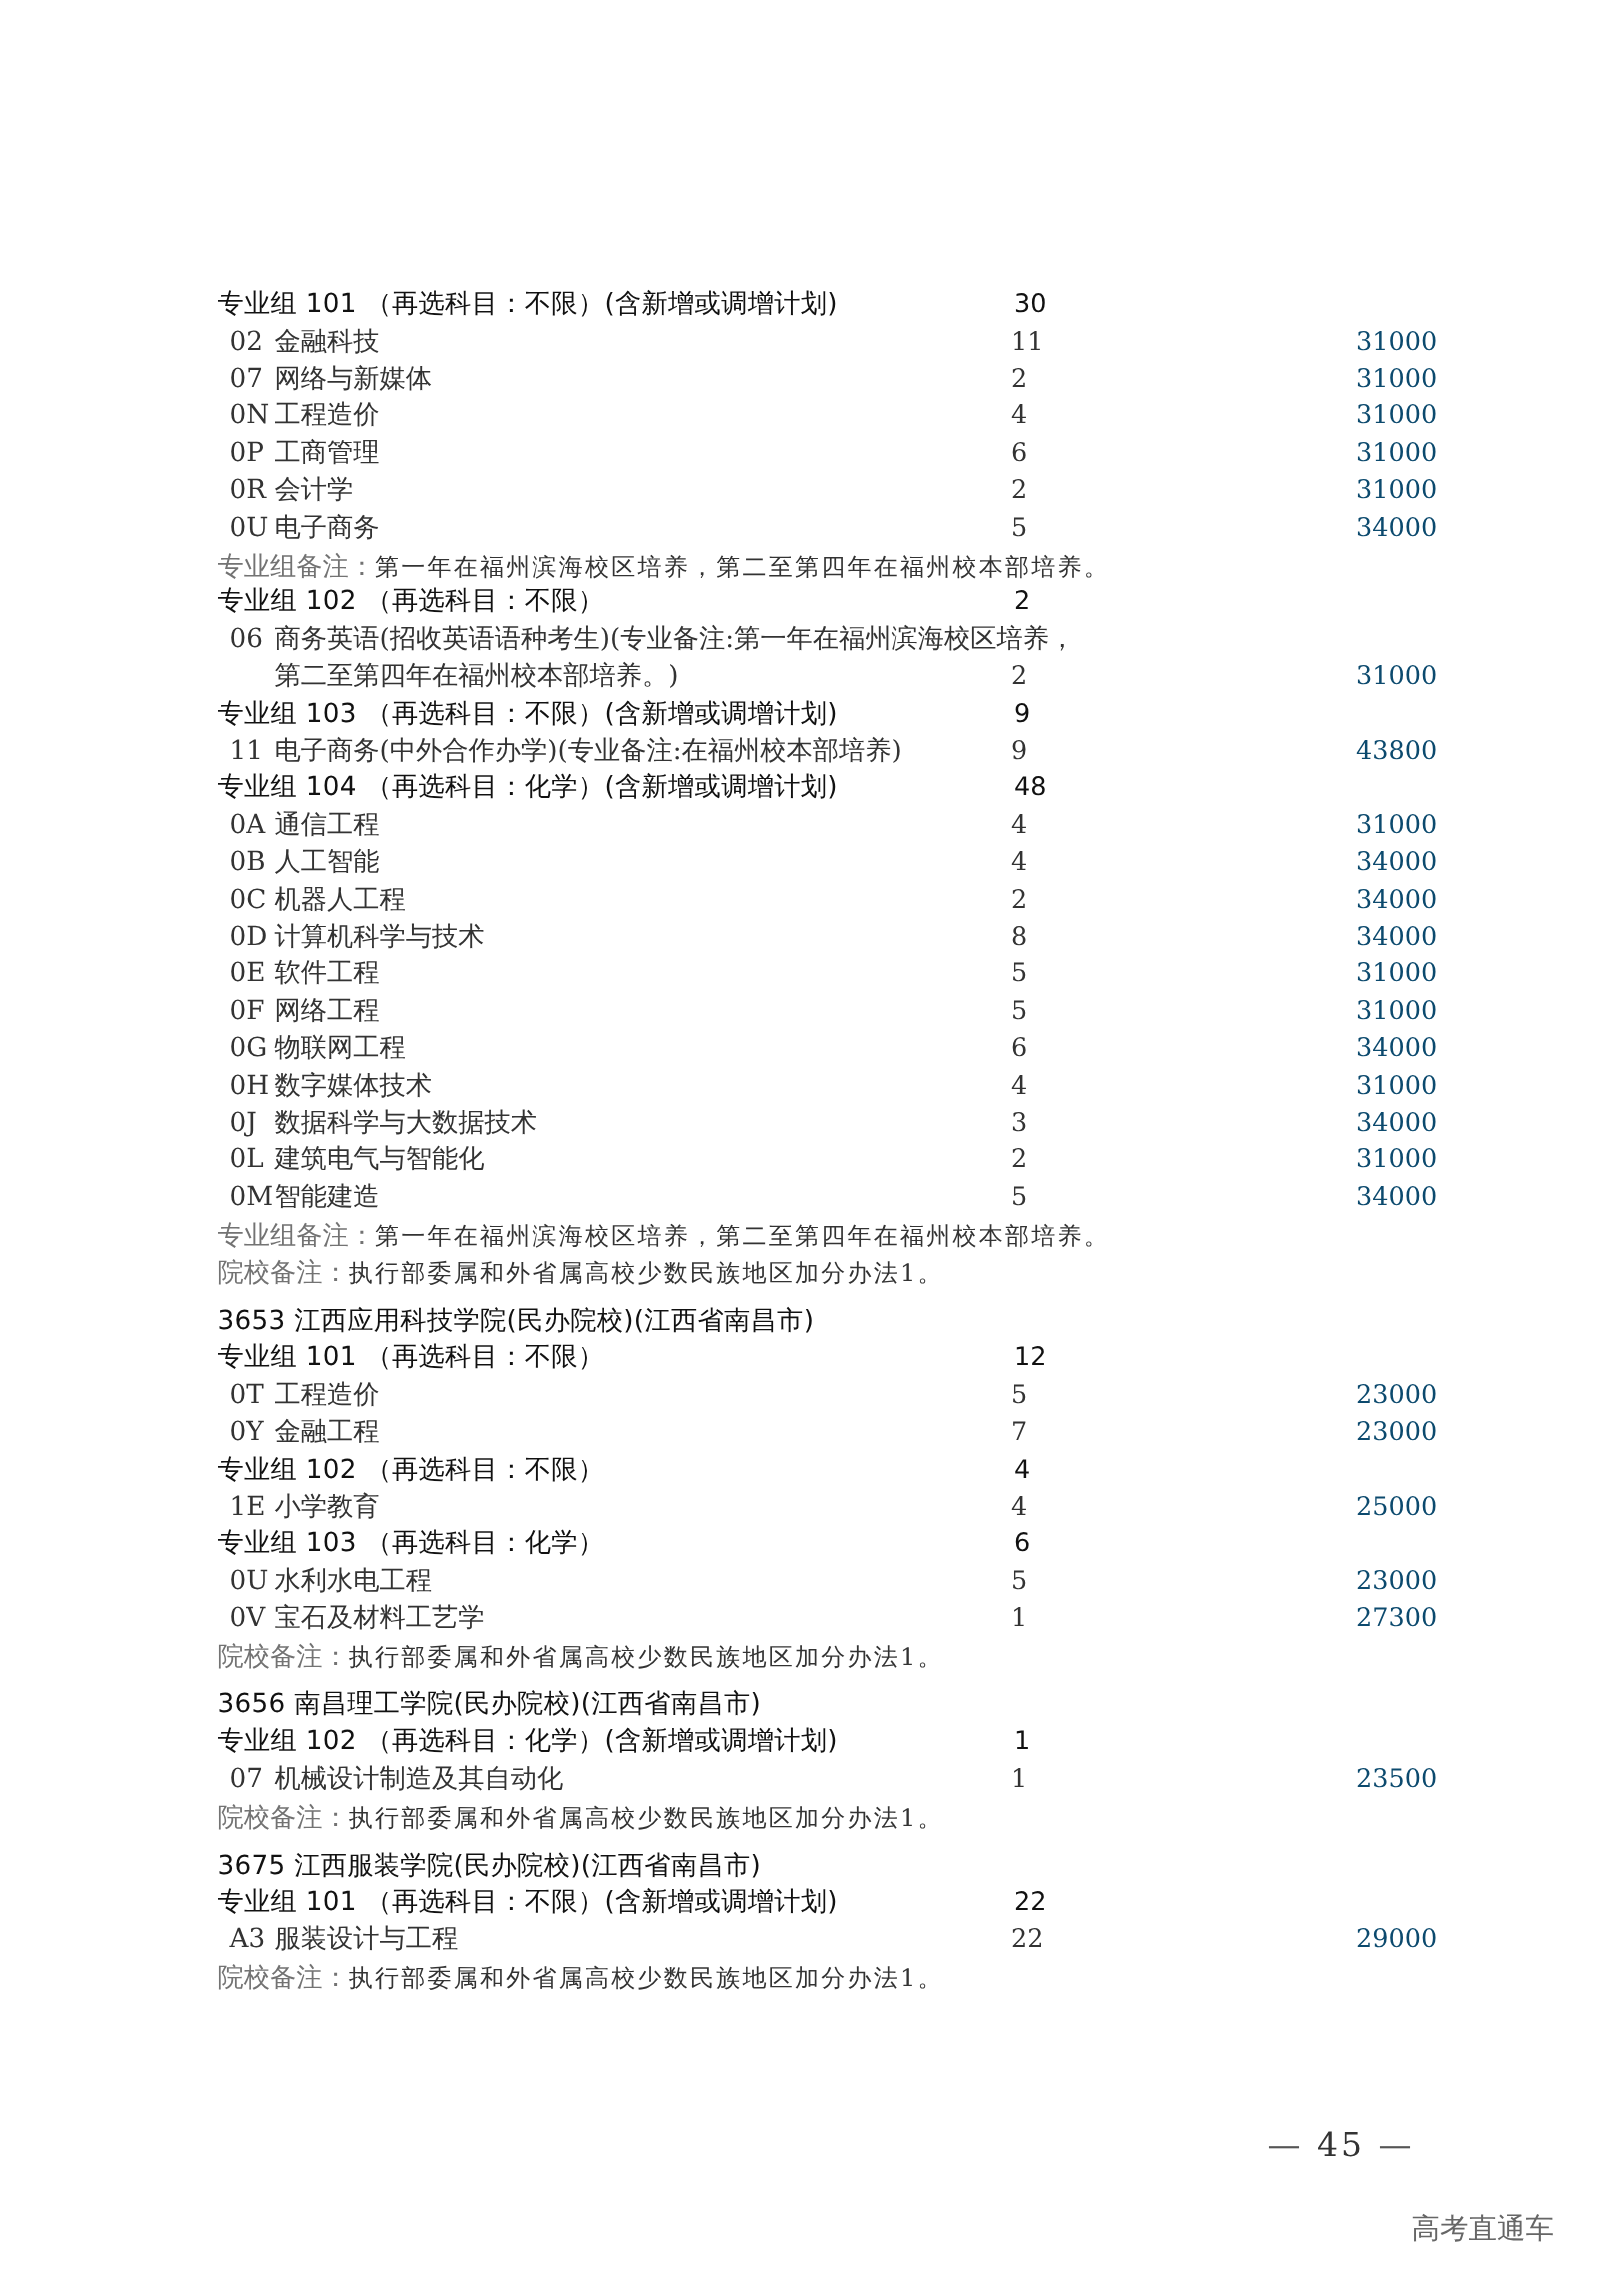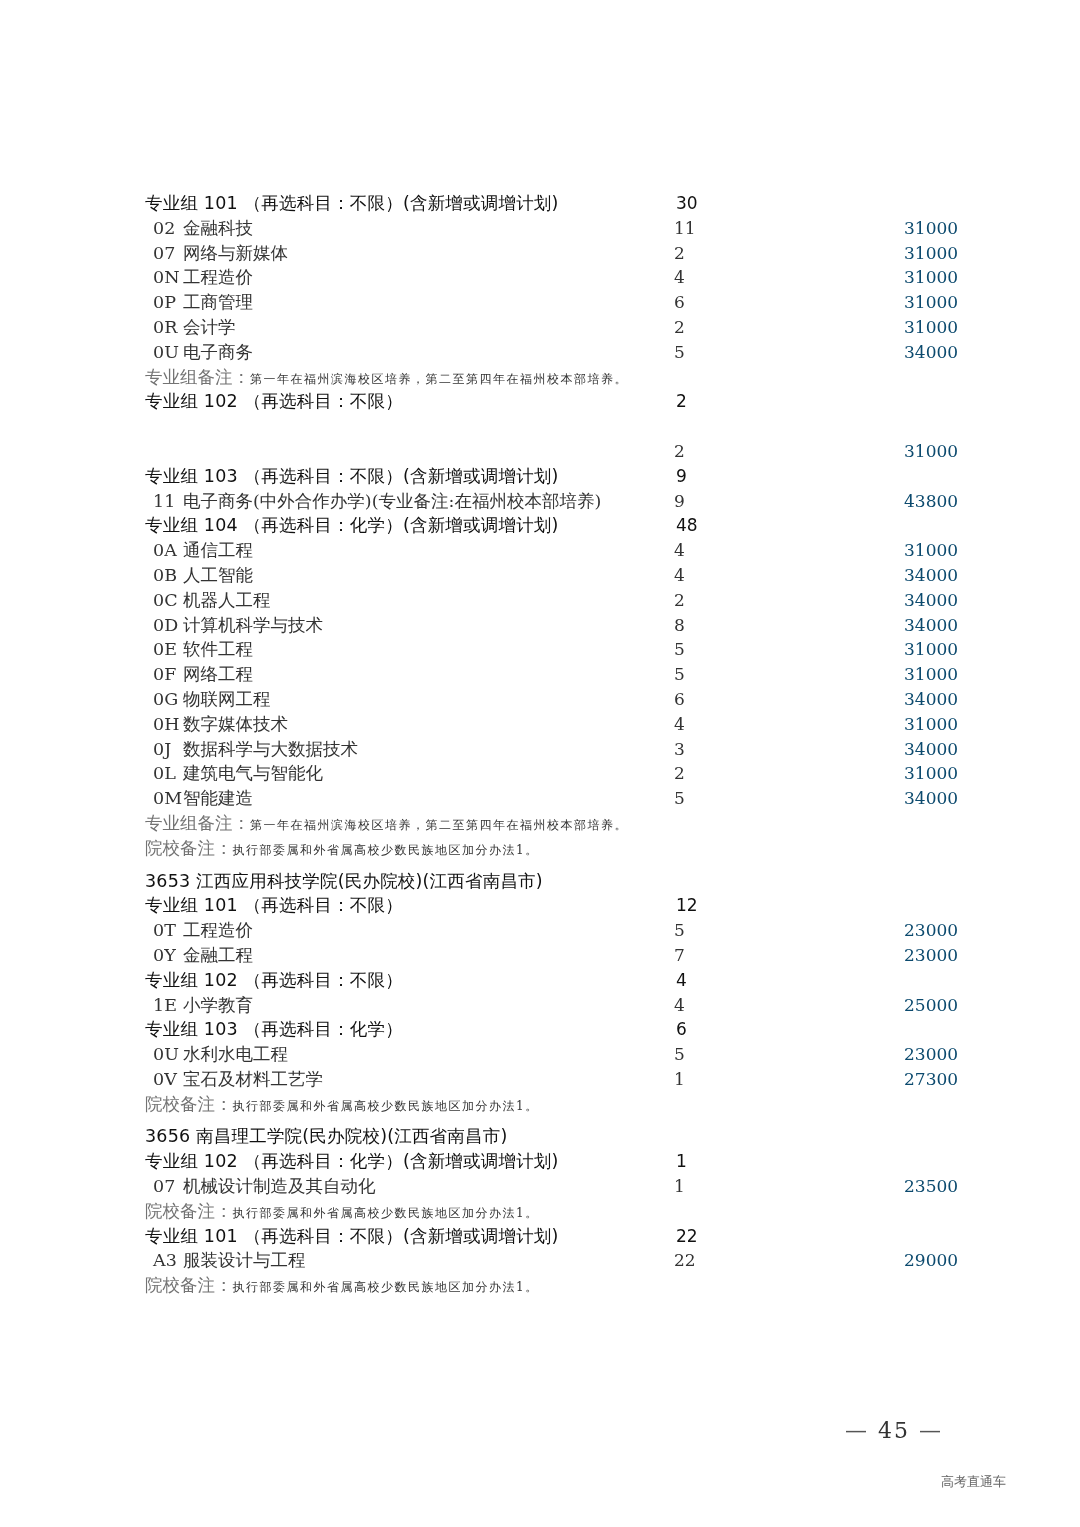--- a/index.html
+++ b/index.html
@@ -52,21 +52,21 @@
     .major.two-line { line-height: 24.8px; white-space: normal; width: 660px; }
     .major.two-line .cont { display: block; padding-left: 30px; }
     .note-head {
       font-family: "DejaVu Sans", "Liberation Sans", sans-serif;
       color: #737373;
       text-align: center;
     }
     .note-body {
       font-family: "DejaVu Serif", "Liberation Serif", serif;
       color: #333;
-      font-size: 12px;
+      font-size: 16px;
       letter-spacing: 1.5px;
     }
     .cnt {
       position: absolute;
       right: 210px;
       width: 60px;
       font-size: 17px;
     }
     .cnt.group {
       font-family: "DejaVu Sans", "Liberation Sans", sans-serif;
@@ -93,21 +93,21 @@
       font-size: 22px;
       color: #333;
       letter-spacing: 2px;
     }
     #page-number .dash { color: #555; }
     #watermark {
       position: absolute;
       top: 1473px;
       left: 941px;
       font-family: "DejaVu Sans", "Liberation Sans", sans-serif;
-      font-size: 13px;
+      font-size: 19px;
       color: #666;
     }
   </style>
 </head>
 <body>
 
 <div id="doc">
     <div class="row">
       <span class="lbl bold">专业组 101 （再选科目：不限）(含新增或调增计划)</span>
       <span class="cnt group">30</span>
@@ -143,20 +143,21 @@
       <span class="fee">34000</span>
     </div>
     <div class="row">
       <span class="lbl"><span class="note-head">专业组备注：</span><span class="note-body">第一年在福州滨海校区培养，第二至第四年在福州校本部培养。</span></span>
     </div>
     <div class="row">
       <span class="lbl bold">专业组 102 （再选科目：不限）</span>
       <span class="cnt group">2</span>
     </div>
     <div class="row tall">
+      <span class="lbl major two-line"><span class="code">06</span><span class="name">商务英语(招收英语语种考生)(专业备注:第一年在福州滨海校区培养，</span><span class="cont">第二至第四年在福州校本部培养。)</span></span>
       <span class="cnt item">2</span>
       <span class="fee">31000</span>
     </div>
     <div class="row">
       <span class="lbl bold">专业组 103 （再选科目：不限）(含新增或调增计划)</span>
       <span class="cnt group">9</span>
     </div>
     <div class="row">
       <span class="lbl major"><span class="code">11</span><span class="name">电子商务(中外合作办学)(专业备注:在福州校本部培养)</span></span>
       <span class="cnt item">9</span>
@@ -277,20 +278,23 @@
       <span class="lbl bold">专业组 102 （再选科目：化学）(含新增或调增计划)</span>
       <span class="cnt group">1</span>
     </div>
     <div class="row">
       <span class="lbl major"><span class="code">07</span><span class="name">机械设计制造及其自动化</span></span>
       <span class="cnt item">1</span>
       <span class="fee">23500</span>
     </div>
     <div class="row">
       <span class="lbl"><span class="note-head">院校备注：</span><span class="note-body">执行部委属和外省属高校少数民族地区加分办法1。</span></span>
+    </div>
+    <div class="row gap-before">
+      <span class="lbl bold">3675 江西服装学院(民办院校)(江西省南昌市)</span>
     </div>
     <div class="row">
       <span class="lbl bold">专业组 101 （再选科目：不限）(含新增或调增计划)</span>
       <span class="cnt group">22</span>
     </div>
     <div class="row">
       <span class="lbl major"><span class="code">A3</span><span class="name">服装设计与工程</span></span>
       <span class="cnt item">22</span>
       <span class="fee">29000</span>
     </div>

